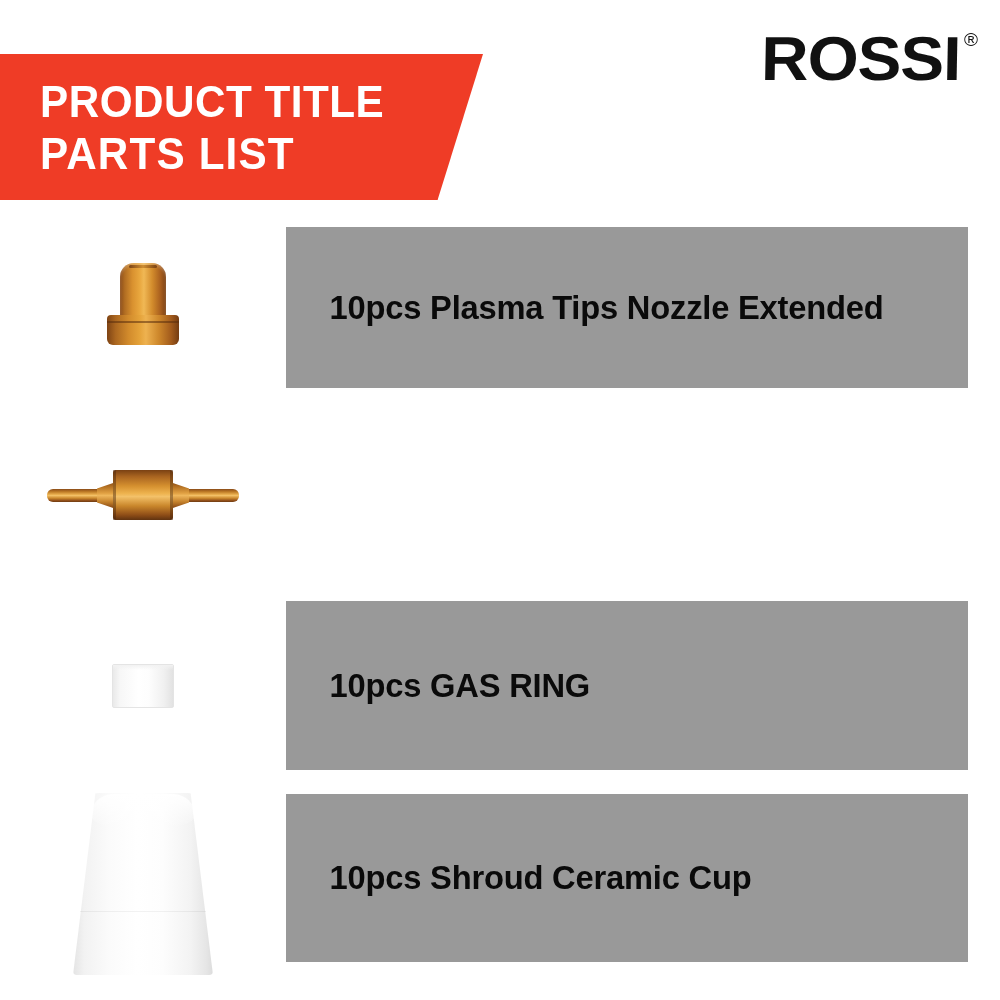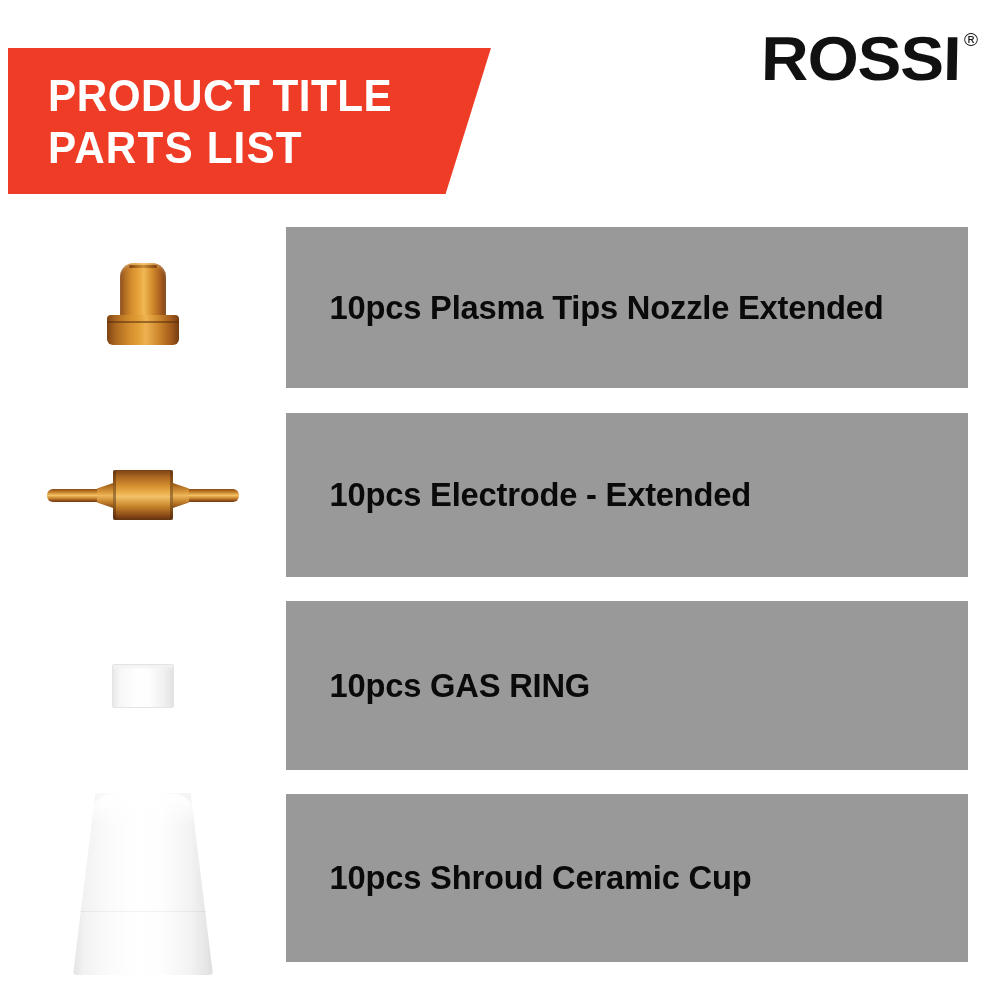--- a/index.html
+++ b/index.html
@@ -21,27 +21,26 @@
     position: absolute;
     left: 0;
     top: 0;
     width: 1000px;
     height: 200px;
   }
 
   .title-banner {
     position: absolute;
     left: 0;
-    top: 48px;
+    top: 54px;
     width: 483px;
     height: 146px;
     background: #EF3C26;
     -webkit-clip-path: polygon(0 0, 100% 0, 90.6% 100%, 0 100%);
     clip-path: polygon(0 0, 100% 0, 90.6% 100%, 0 100%);
-    margin-left: 8px;
   }
   .title-lines {
     position: absolute;
     left: 40px;
     top: 22px;
     color: #ffffff;
     font-family: "Liberation Sans", sans-serif;
     font-weight: bold;
     font-size: 44px;
     line-height: 52px;
@@ -323,23 +322,20 @@
       <div class="electrode">
         <div class="el-shaft el-shaft-left"></div>
         <div class="el-shaft el-shaft-right"></div>
         <div class="el-taper el-taper-left"></div>
         <div class="el-taper el-taper-right"></div>
         <div class="el-barrel"></div>
         <div class="el-barrel-edge-l"></div>
         <div class="el-barrel-edge-r"></div>
       </div>
     </div>
-    <div class="row-bar" style="top:0;height:164px;">
-      <span class="row-label">10pcs Electrode - Extended</span>
-    </div>
   </div>
 
   <div class="row" style="top:601px;height:169px;">
     <div class="thumb" style="top:0;height:169px;">
       <div class="gasring">
         <div class="gasring-top"></div>
       </div>
     </div>
     <div class="row-bar" style="top:0;height:169px;">
       <span class="row-label">10pcs GAS RING</span>

